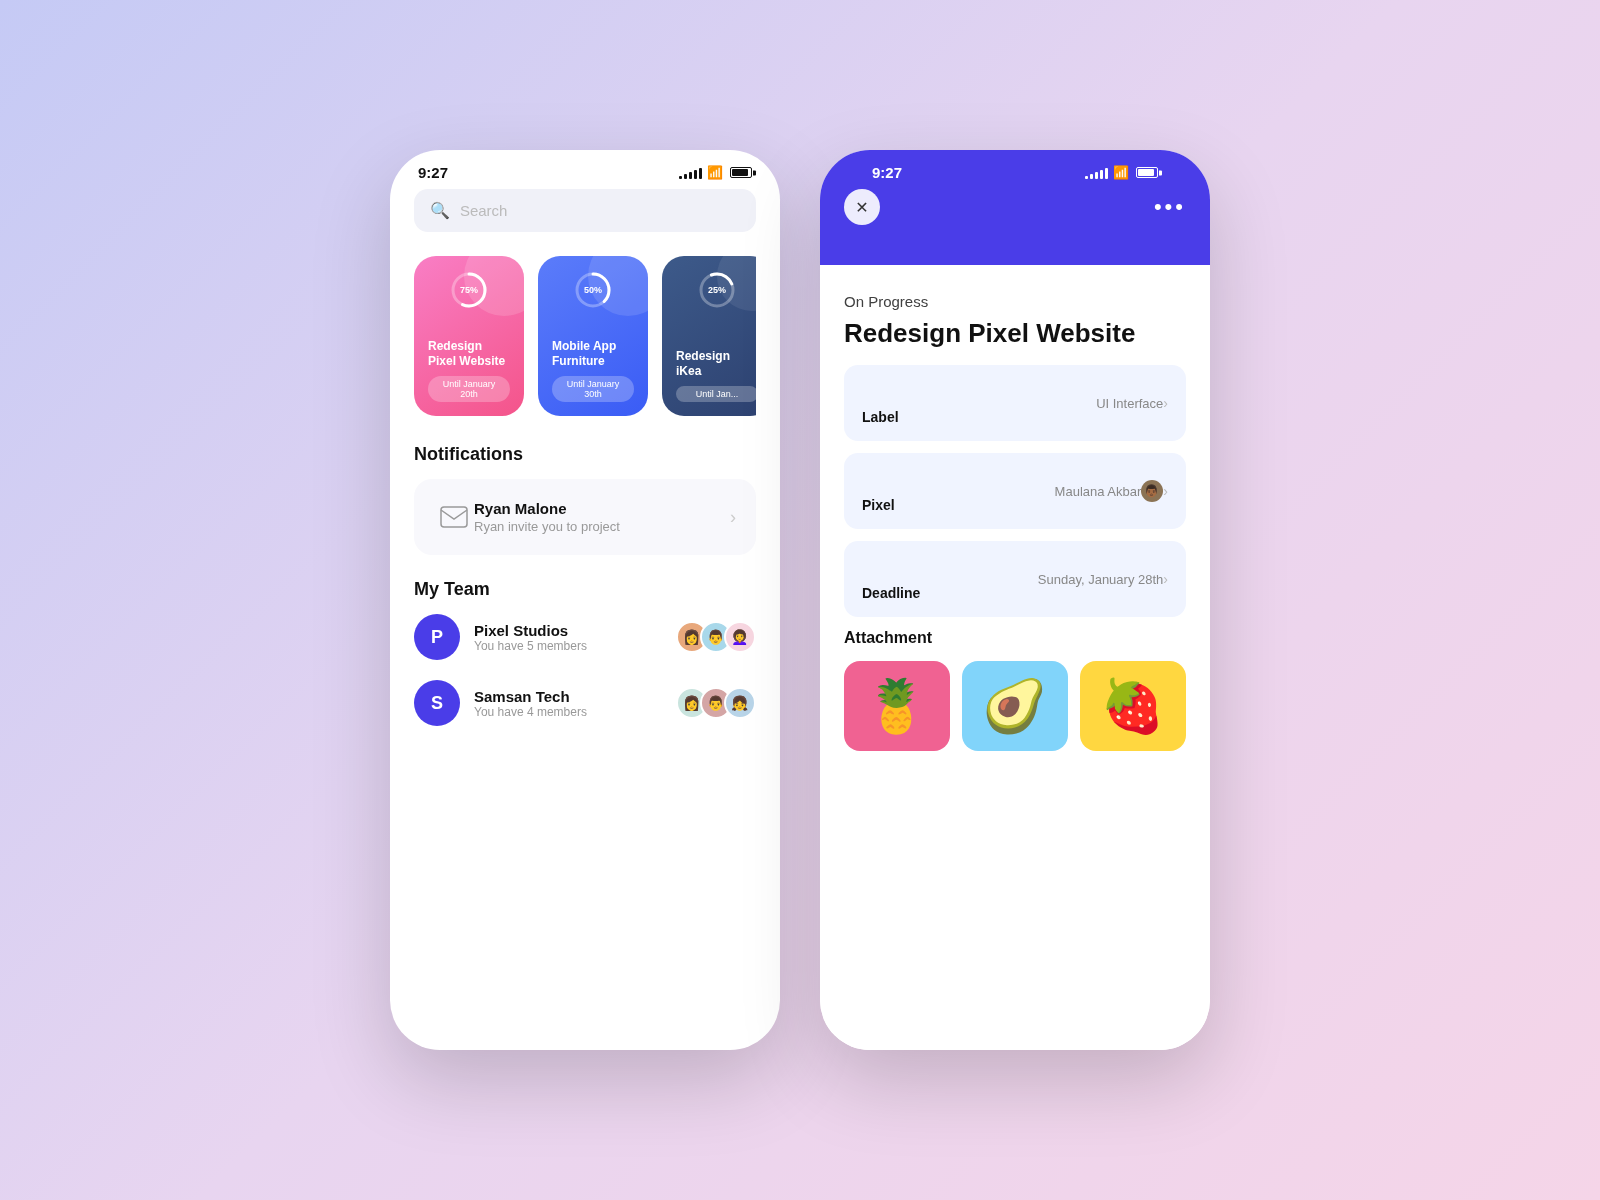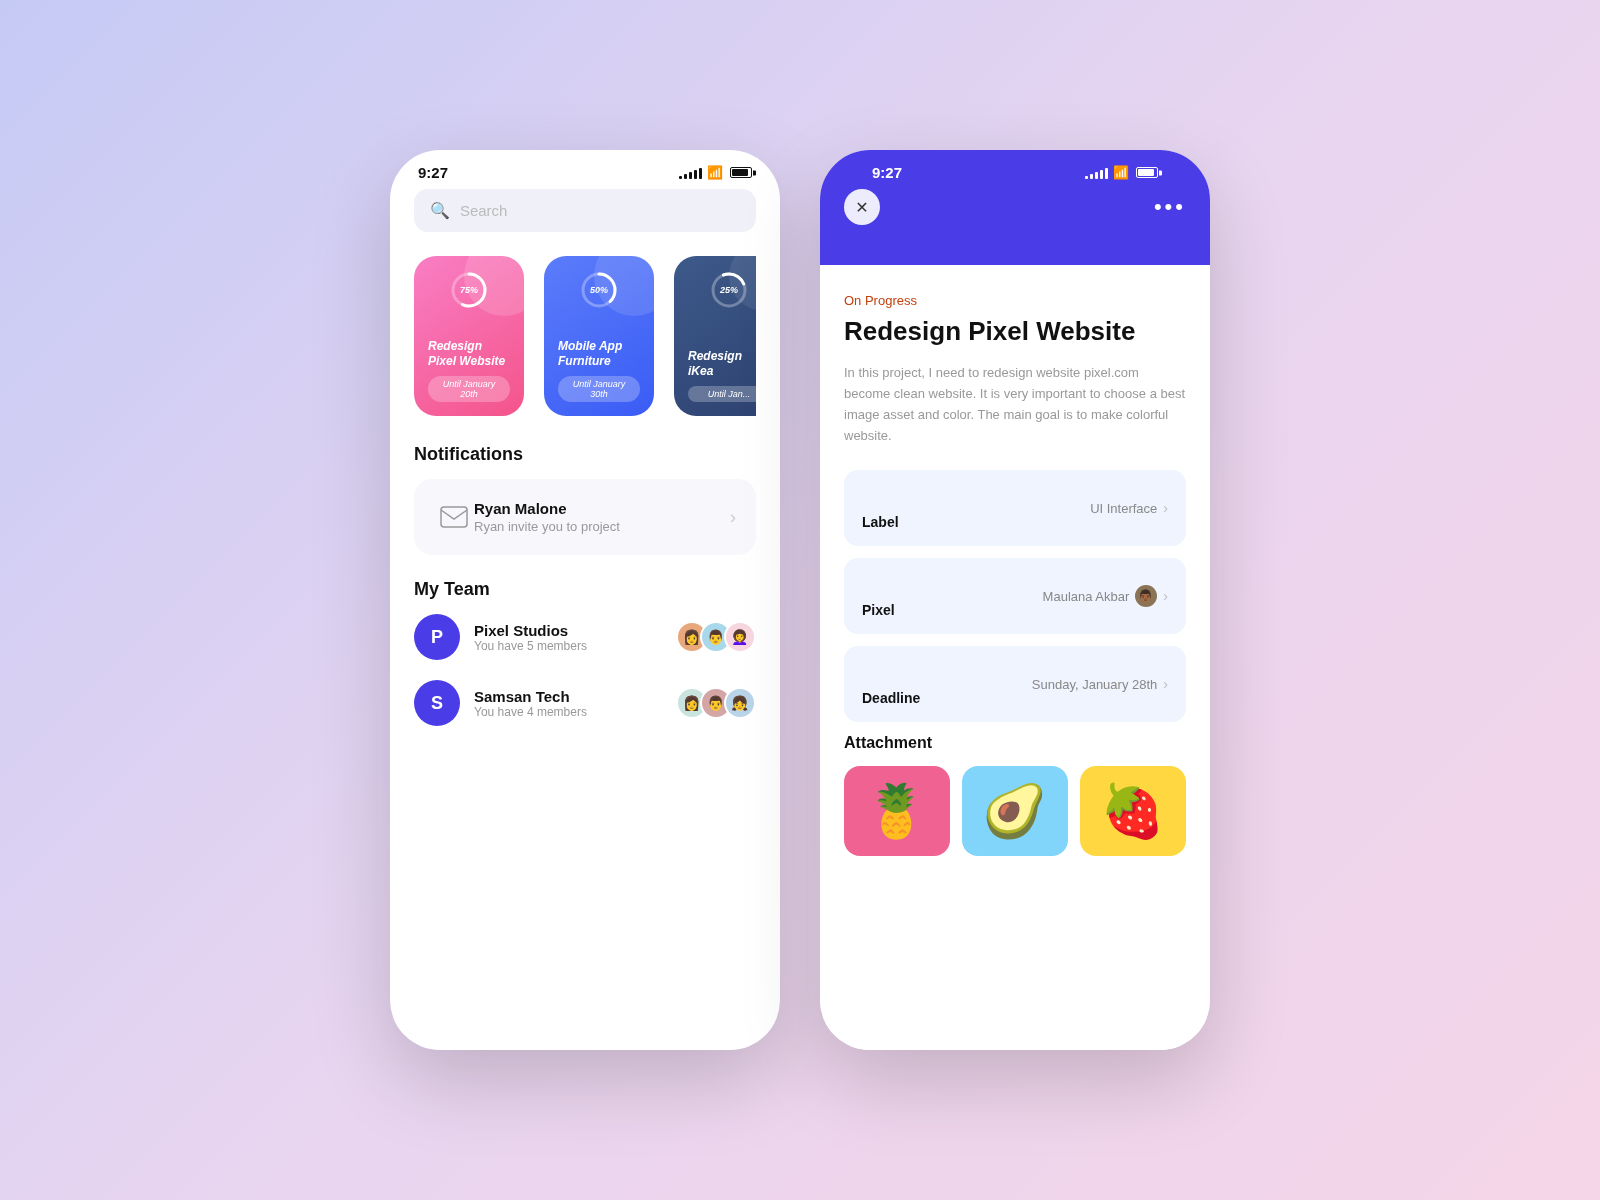--- a/index.html
+++ b/index.html
@@ -142,24 +142,23 @@
       gap: 10px;
       margin-bottom: 24px;
     }
 
     .search-bar-icon { color: #aaa; font-size: 16px; }
     .search-bar-text { color: #bbb; font-size: 15px; }
 
     
     .cards-row {
       display: flex;
-      gap: 20px;
+      gap: 14px;
       margin-bottom: 28px;
       overflow: hidden;
-      font-style: italic;
     }
 
     .project-card {
       border-radius: 22px;
       width: 110px;
       min-width: 110px;
       height: 160px;
       padding: 14px;
       display: flex;
       flex-direction: column;
@@ -342,22 +341,22 @@
 
     .detail-content {
       background: white;
       border-radius: 28px 28px 0 0;
       flex: 1;
       padding: 28px 24px;
       overflow-y: auto;
     }
 
     .on-progress-label {
-      font-size: 13px;
-      color: #c2410c;
+      font-size: 15px;
+      color: #404040;
       margin-bottom: 8px;
     }
 
     .project-title {
       font-size: 26px;
       font-weight: 800;
       color: #111;
       margin-bottom: 16px;
       line-height: 1.2;
     }
@@ -384,21 +383,20 @@
       font-weight: 700;
       color: #111;
       margin-top: 28px;
     }
 
     .detail-value {
       font-size: 13px;
       color: #888;
       display: flex;
       align-items: center;
-      gap: 6px;
     }
 
     .detail-chevron { color: #bbb; font-size: 14px; }
 
     .attachment-section { margin-top: 8px; }
 
     .attachment-title {
       font-size: 16px;
       font-weight: 700;
       color: #111;
@@ -576,21 +574,20 @@
         </div>
         <div class="dots-btn">
           <span>•••</span>
         </div>
       </div>
     </div>
 
     <div class="detail-content">
       <div class="on-progress-label">On Progress</div>
       <div class="project-title">Redesign Pixel Website</div>
-      <div class="project-description">In this project, I need to redesign website pixel.com become clean website. It is very important to choose a best image asset and color. The main goal is to make colorful website.</div>
 
       <div class="detail-row">
         <span class="detail-label">Label</span>
         <div class="detail-value">
           <span>UI Interface</span>
           <span class="detail-chevron">›</span>
         </div>
       </div>
 
       <div class="detail-row">

